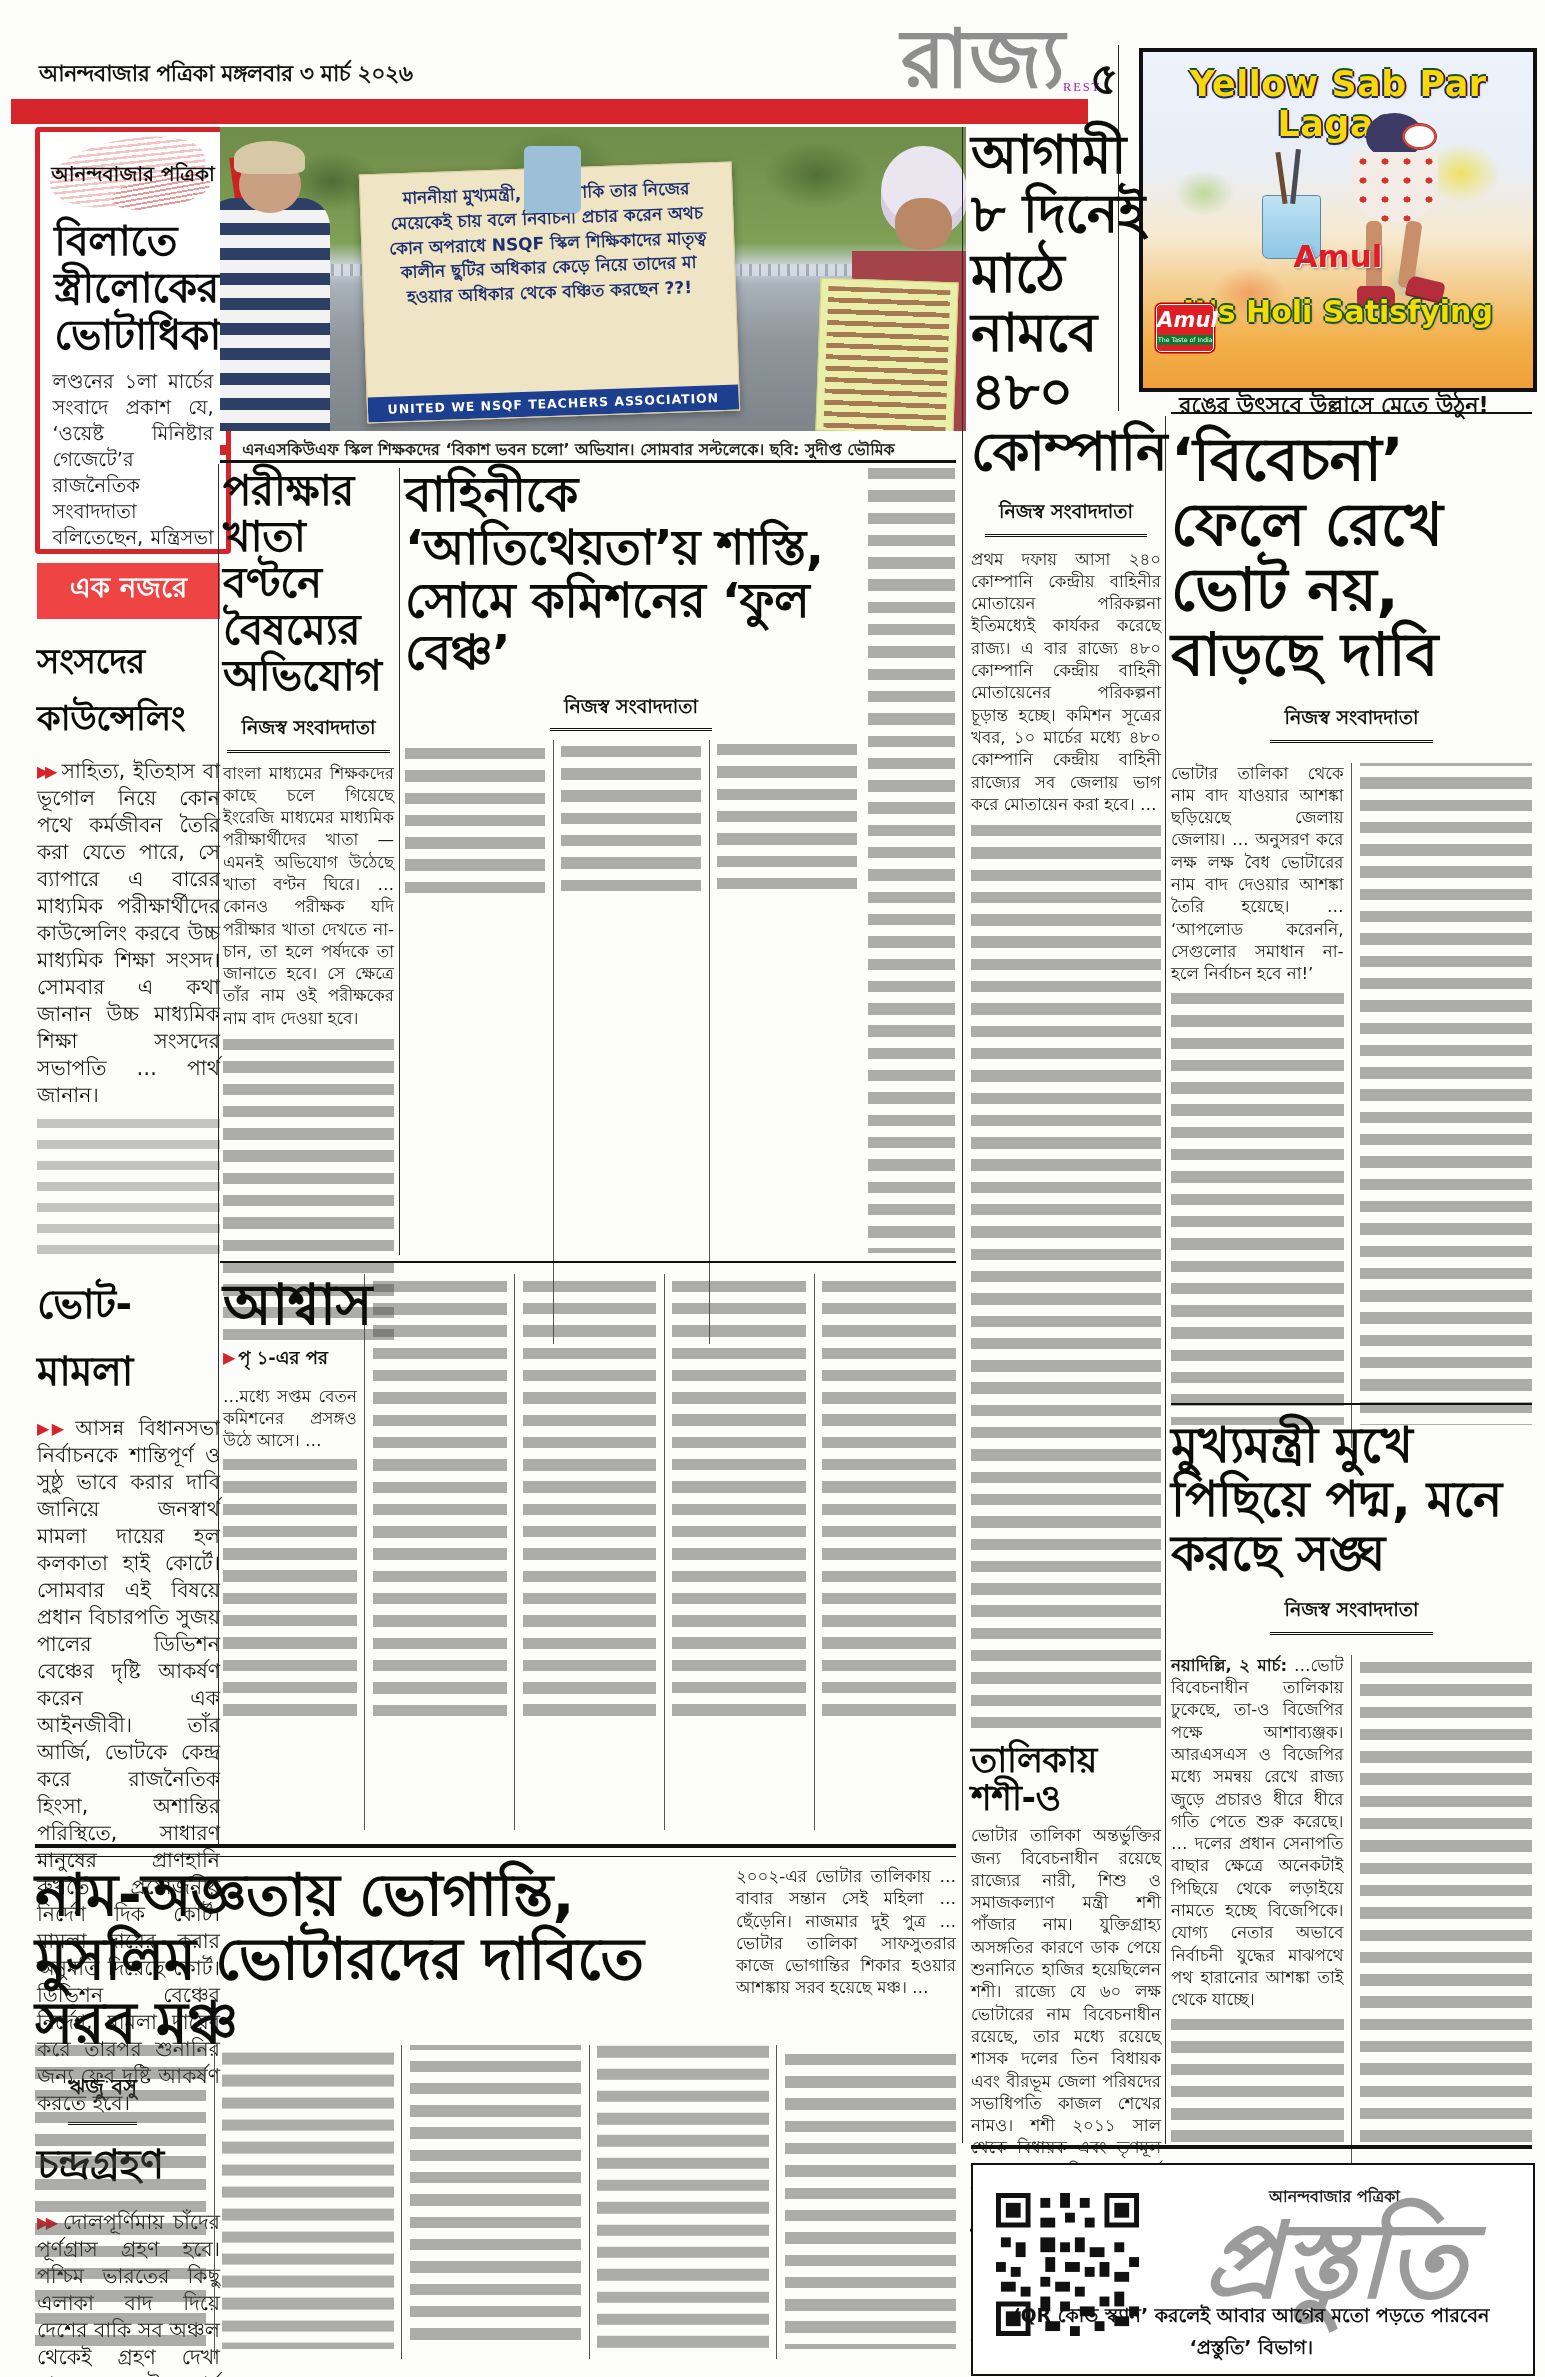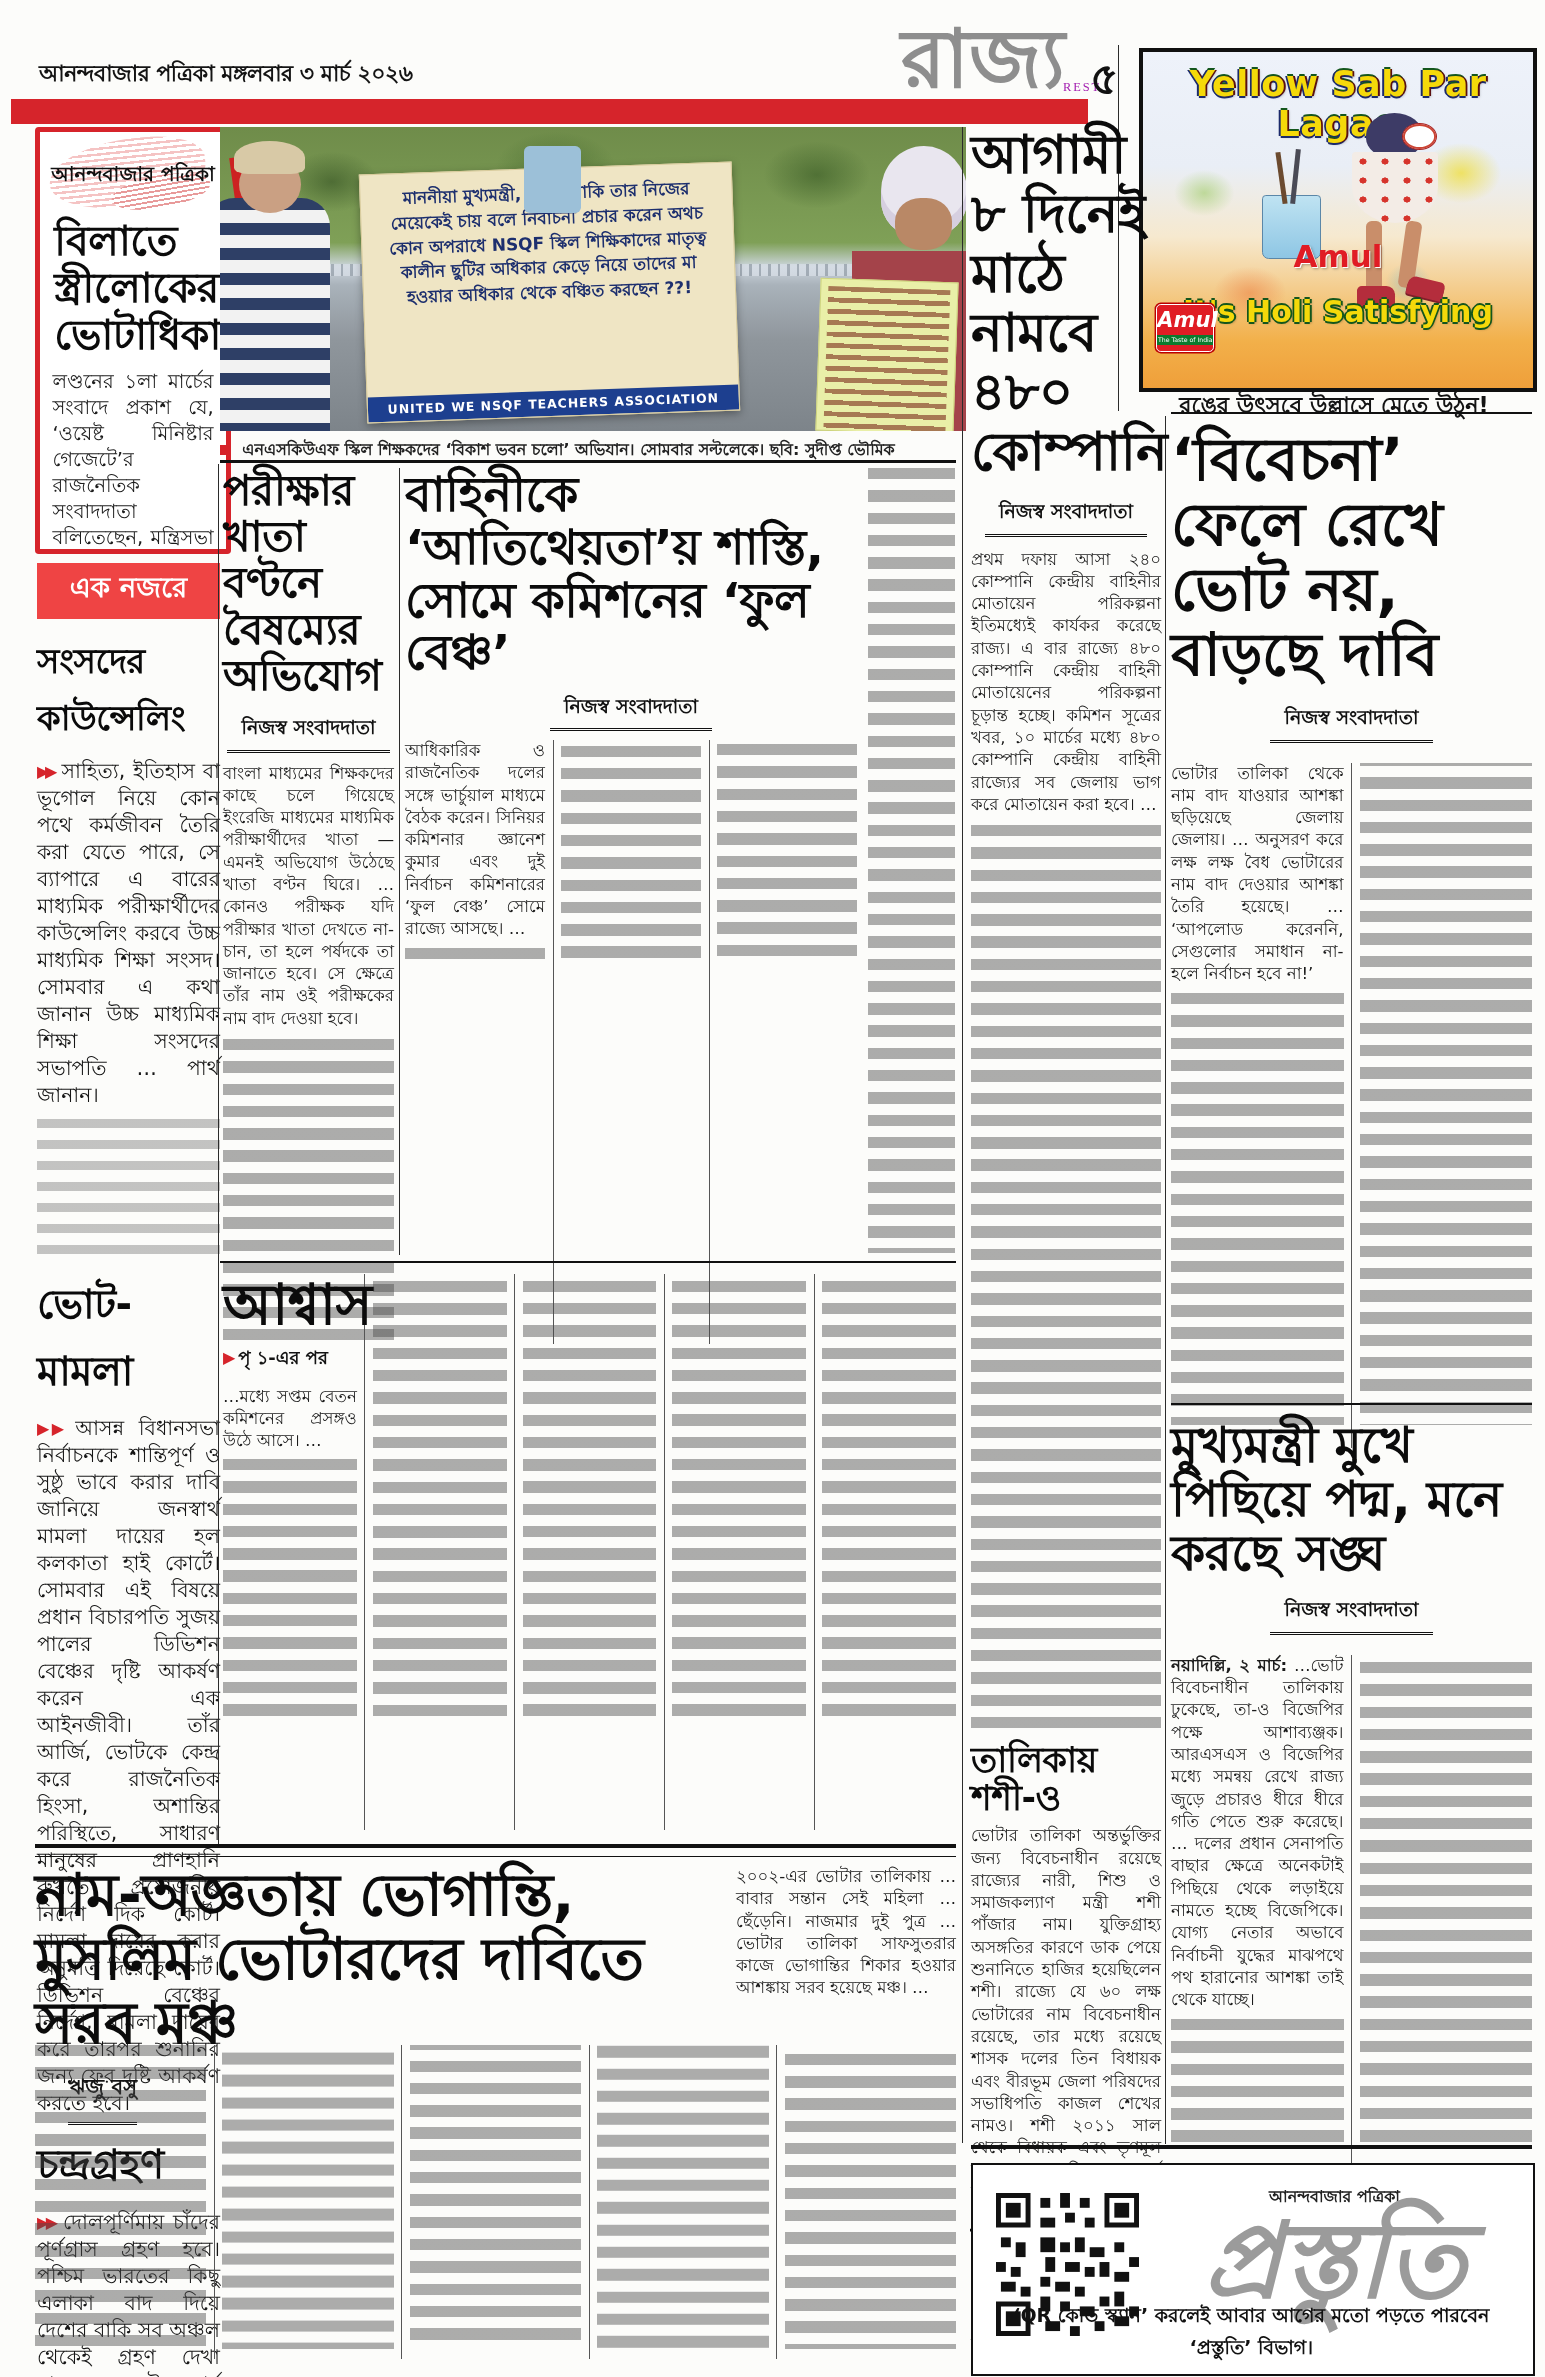--- a/index.html
+++ b/index.html
@@ -146,21 +146,20 @@
     <div class="hl" style="font-size:42px;">পরীক্ষার খাতা বণ্টনে বৈষম্যের অভিযোগ</div>
     <div class="byline" style="margin:12.4px 0 9.5px;"><span class="inner">নিজস্ব সংবাদদাতা</span></div>
     <div class="body-txt">বাংলা মাধ্যমের শিক্ষকদের কাছে চলে গিয়েছে ইংরেজি মাধ্যমের মাধ্যমিক পরীক্ষার্থীদের খাতা — এমনই অভিযোগ উঠেছে খাতা বণ্টন ঘিরে। … কোনও পরীক্ষক যদি পরীক্ষার খাতা দেখতে না-চান, তা হলে পর্ষদকে তা জানাতে হবে। সে ক্ষেত্রে তাঁর নাম ওই পরীক্ষকের নাম বাদ দেওয়া হবে।</div>
     <div class="faux" style="height:304px;margin-top:8.6px;"></div>
   </div>
 
   <div class="abs" style="left:405px;top:468px;width:452px;">
     <div class="hl" style="font-size:48px;">বাহিনীকে ‘আতিথেয়তা’য় শাস্তি, সোমে কমিশনের ‘ফুল বেঞ্চ’</div>
     <div class="byline" style="margin:10.5px 0 8.6px;"><span class="inner">নিজস্ব সংবাদদাতা</span></div>
     <div class="cols3" style="height:604px;">
-      <div class="body-txt">আধিকারিক ও রাজনৈতিক দলের সঙ্গে ভার্চুয়াল মাধ্যমে বৈঠক করেন। সিনিয়র কমিশনার জ্ঞানেশ কুমার এবং দুই নির্বাচন কমিশনারের ‘ফুল বেঞ্চ’ সোমে রাজ্যে আসছে। …</div>
       <div class="faux" style="height:466px;margin-top:7.6px;"></div>
     </div>
   </div>
   <div class="abs" style="left:868px;top:468px;width:87px;height:785px;">
     <div class="faux" style="height:100%;"></div>
   </div>
 
   <div class="hrule" style="left:220px;top:1261px;width:736px;height:1.9px;"></div>
   <div class="abs" style="left:223px;top:1274px;width:733px;">
     <div class="cols5" style="height:556px;">

